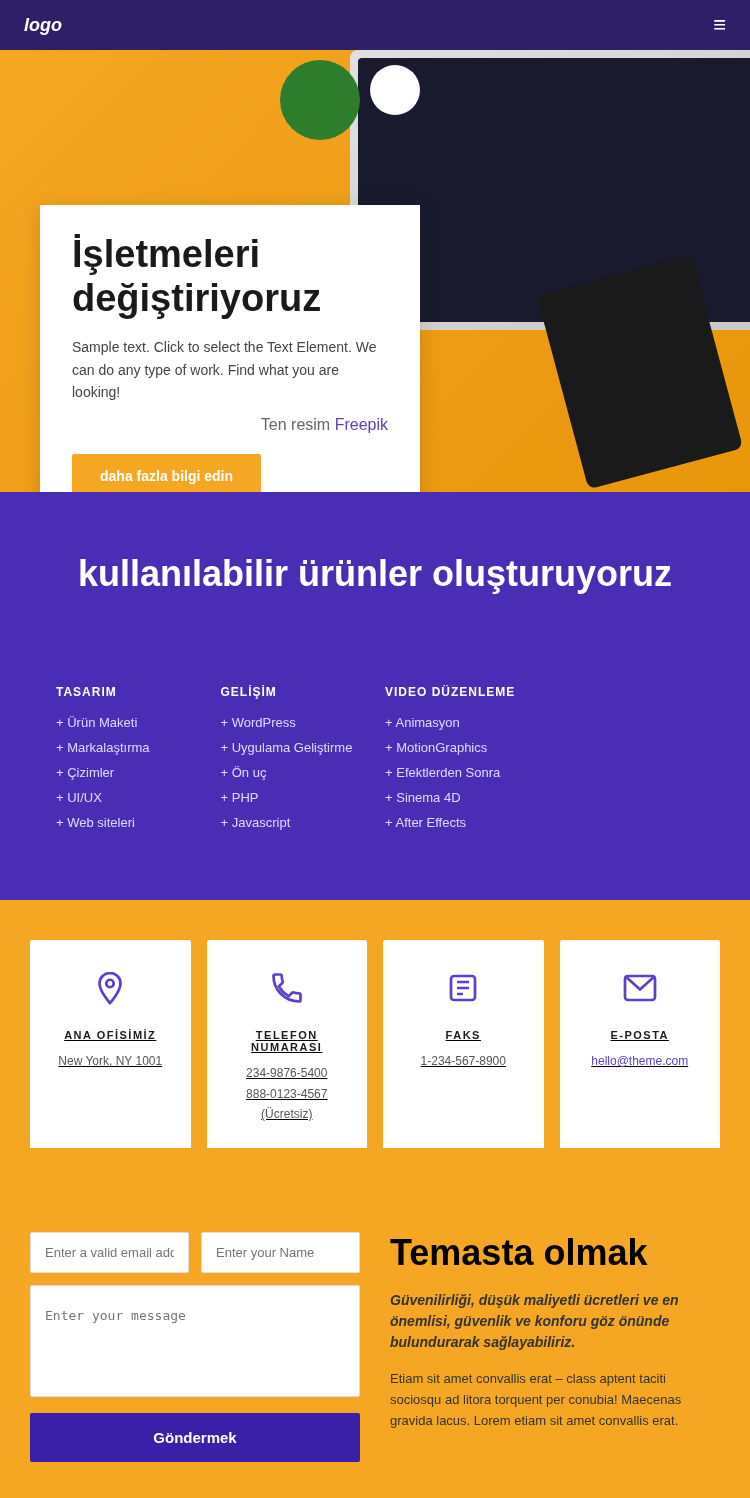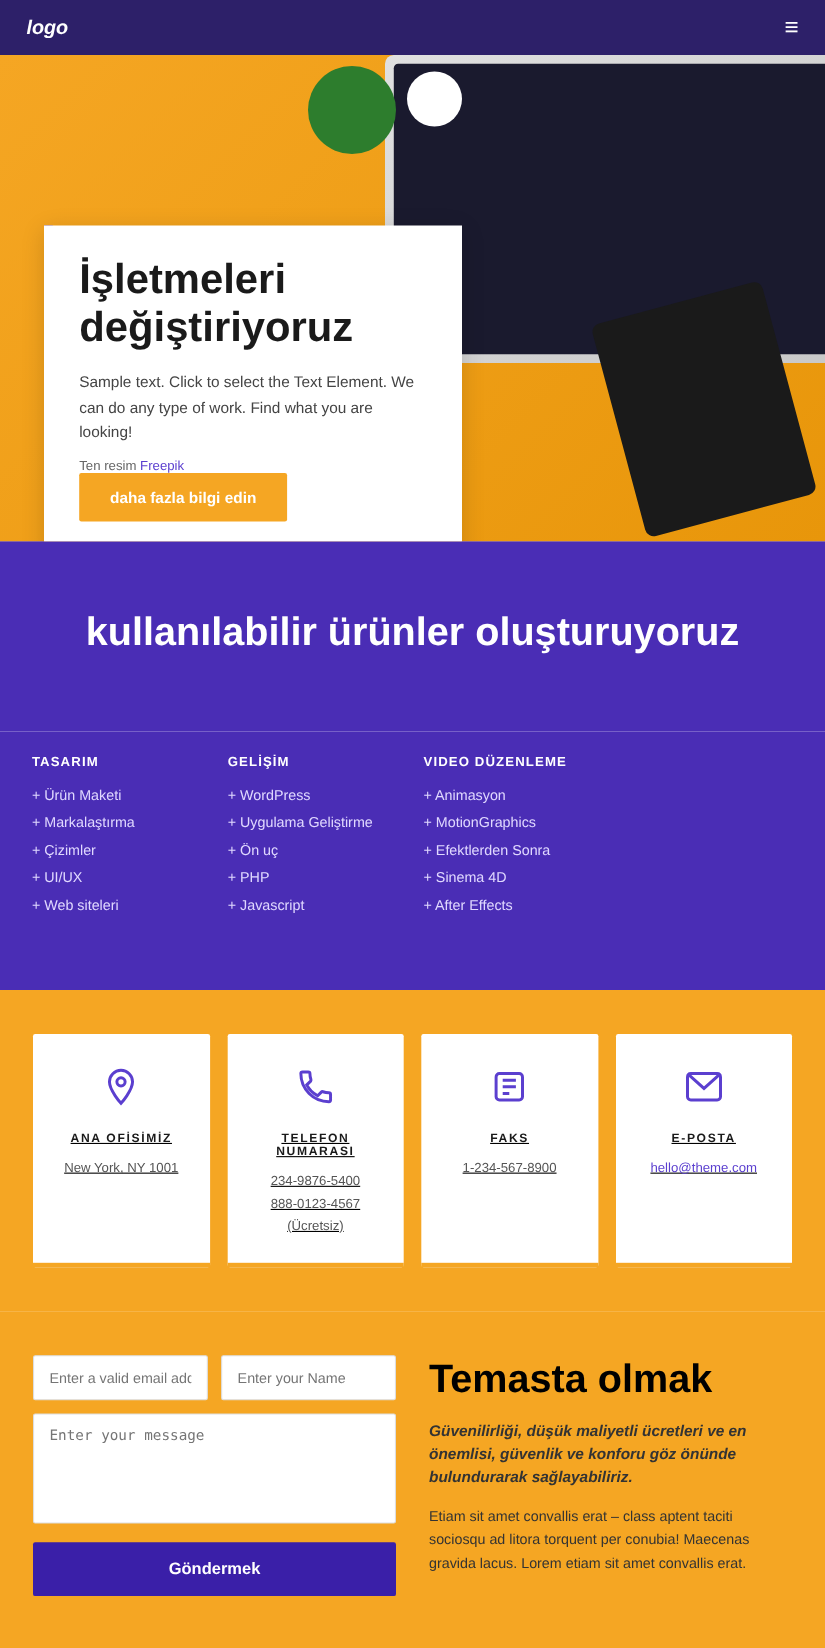--- a/index.html
+++ b/index.html
@@ -92,22 +92,24 @@
       line-height: 1.15;
       margin-bottom: 16px;
     }
     .hero-desc {
       font-size: 14px;
       color: #444;
       line-height: 1.6;
       margin-bottom: 12px;
     }
     .hero-credit {
-      font-size: 12px;
+      font-size: 16px;
       color: #666;
+      margin-bottom: 20px;
+      text-align: right;
     }
     .hero-credit a { color: #5b3fcf; text-decoration: none; }
     .hero-btn {
       background: #f5a623;
       color: #fff;
       border: none;
       padding: 14px 28px;
       font-size: 14px;
       font-weight: bold;
       cursor: pointer;
@@ -123,21 +125,21 @@
     .purple-section-title {
       color: #fff;
       font-size: 36px;
       font-weight: 900;
       line-height: 1.2;
     }
 
     
     .services-section {
       background: #4a2db5;
-      padding: 20px 29px 60px;
+      padding: 20px 56px 60px;
     }
     .services-grid {
       display: grid;
       grid-template-columns: 1fr 1fr 1fr 1fr;
       gap: 20px;
     }
     .service-col h4 {
       color: #fff;
       font-size: 12px;
       font-weight: 700;
@@ -223,26 +225,26 @@
       padding: 12px 14px;
       font-size: 13px;
       color: #999;
       border-radius: 2px;
       width: 100%;
       outline: none;
     }
     .form-textarea {
       background: #fff;
       border: 1px solid #ddd;
-      padding: 12px 14px;
+      padding: 22px 14px;
       font-size: 13px;
       color: #404040;
       border-radius: 2px;
       width: 100%;
-      height: 100px;
+      height: 112px;
       resize: none;
       outline: none;
       margin-bottom: 12px;
     }
     .form-submit {
       background: #3a1fa8;
       color: #fff;
       border: none;
       padding: 16px;
       width: 100%;

